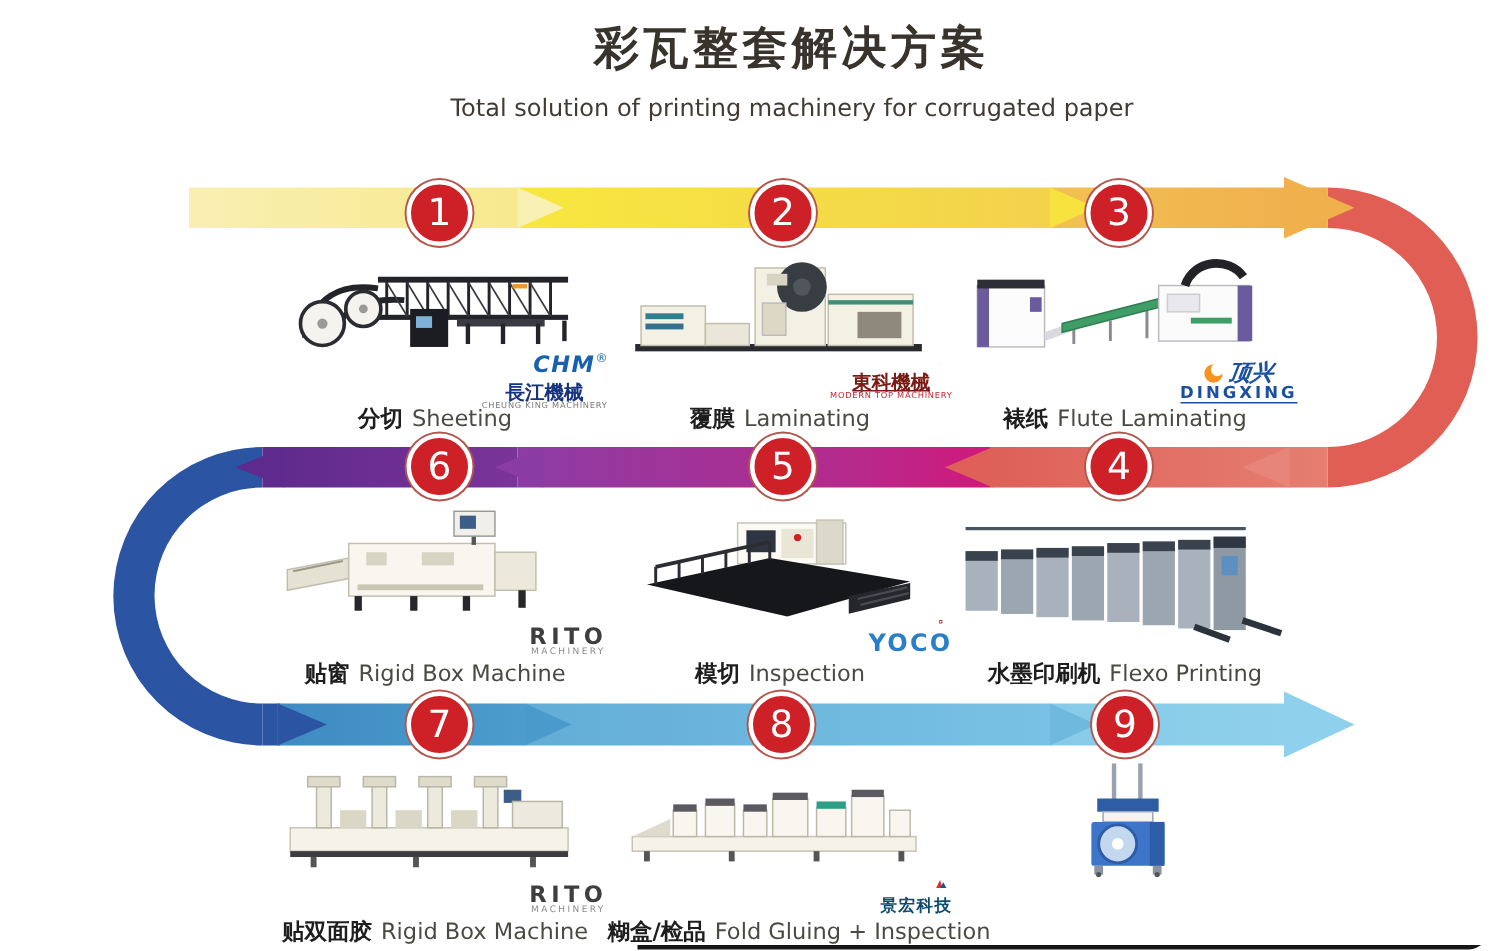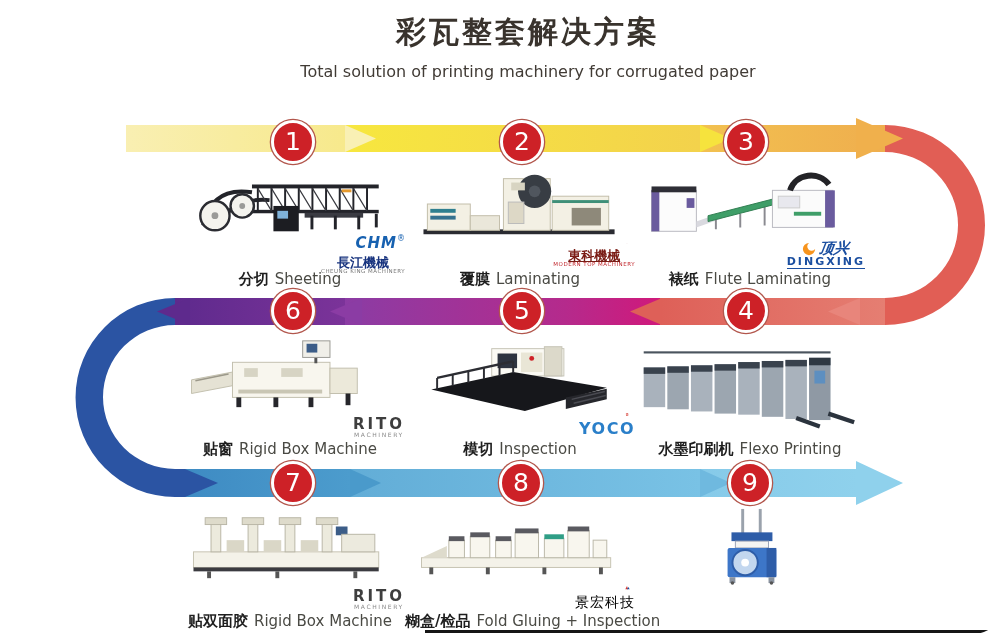--- a/index.html
+++ b/index.html
@@ -26,21 +26,21 @@
   .lcol{display:flex;flex-direction:column;align-items:center;gap:0;}
   .chm-n{color:#17337e;font-weight:800;font-size:13px;}
   .chm-s{color:#777;font-size:5.5px;letter-spacing:.5px;}
   .dk-n{color:#7a1c15;font-weight:800;font-size:13px;text-decoration:underline;}
   .dk-s{color:#c1272d;font-size:5.5px;letter-spacing:.5px;}
   .dx-script{color:#1b4fa0;font-size:15px;font-weight:800;font-style:italic;transform:skewX(-8deg);}
   .dx-n{color:#1b4fa0;font-weight:800;font-size:11px;letter-spacing:2px;border-bottom:1.5px solid #1b4fa0;padding-bottom:1px;}
   .yoco-n{color:#2a7fc9;font-weight:900;font-size:16px;letter-spacing:1.5px;}
   .rito-n{color:#3e3e3e;font-weight:900;font-size:15px;letter-spacing:3px;}
   .rito-s{color:#8a8a8a;font-size:6px;letter-spacing:1.6px;}
-  .jh-n{color:#000000;font-weight:400;font-size:14px;letter-spacing:1px;}
+  .jh-n{color:#0c4a6e;font-weight:700;font-size:11px;letter-spacing:1px;}
   .sy-n{color:#1b3f94;font-weight:900;font-size:12.5px;letter-spacing:.5px;}
   .sy-s{color:#3a6b4c;font-size:5.5px;letter-spacing:1px;}
   .bottom-bar{position:absolute;left:425px;top:630px;width:575px;height:3px;background:#161616;z-index:4;}
 </style>
 </head>
 <body>
 
 <div class="stage">
 
   <div class="header">

